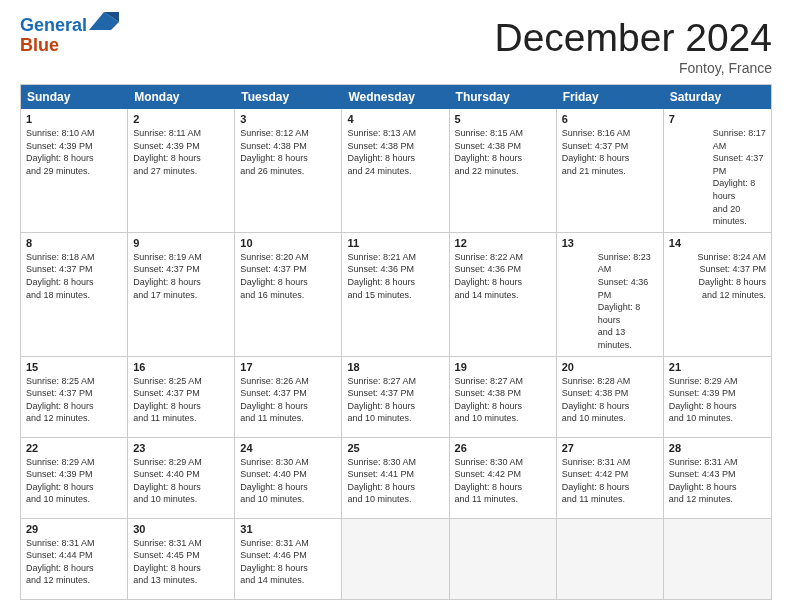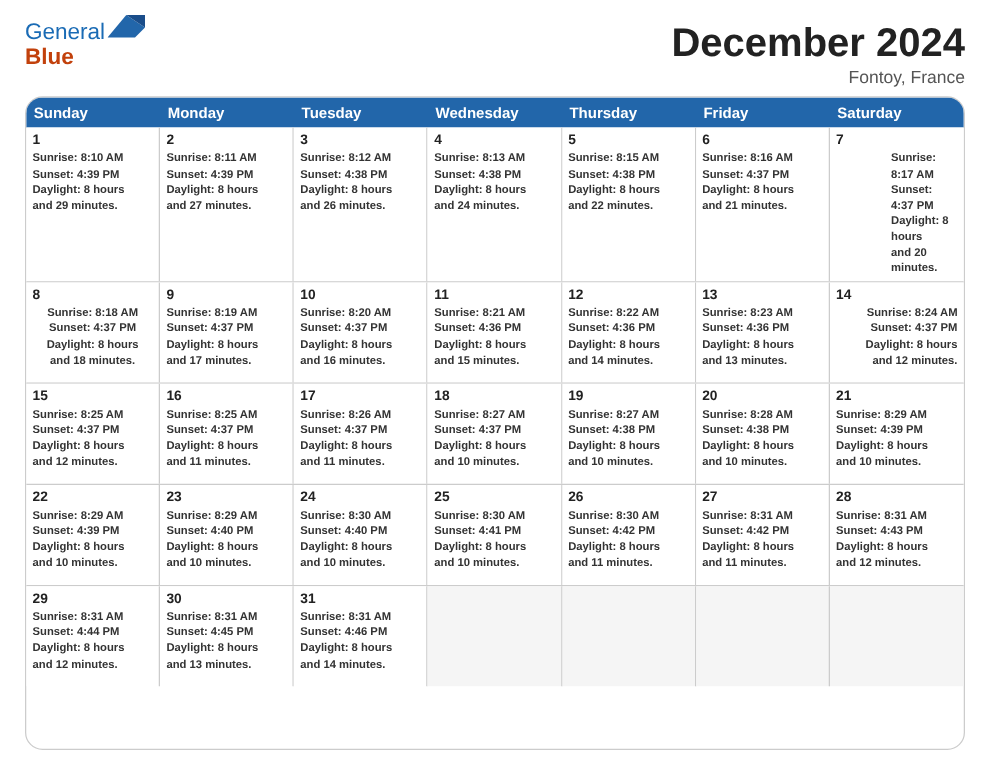--- a/index.html
+++ b/index.html
@@ -22,43 +22,43 @@
       justify-content: space-between;
       align-items: flex-start;
       margin-bottom: 8px;
     }
     .logo {
       display: flex;
       align-items: center;
     }
     .logo-text {
       font-size: 18px;
-      font-weight: normal;
+      font-weight: bold;
       color: #333;
       line-height: 1.1;
     }
     .logo-text span {
       color: #1a6bb5;
     }
     .title-area {
       text-align: right;
     }
     .month-title {
-      font-size: 32px;
-      font-weight: bold;
+      font-size: 39px;
+      font-weight: normal;
       color: #222;
     }
     .location {
       font-size: 14px;
       color: #555;
     }
     .calendar {
       flex: 1;
       border: 1px solid #ccc;
-      border-radius: 14px;
+      border-radius: 0;
       overflow: hidden;
     }
     .cal-header {
       display: grid;
       grid-template-columns: repeat(7, 1fr);
       background: #2266aa;
     }
     .cal-header-cell {
       color: #fff;
       font-size: 12px;
@@ -98,21 +98,20 @@
       font-size: 11px;
       font-weight: bold;
       color: #222;
       display: block;
       margin-bottom: 2px;
     }
     .cell-text {
       font-size: 9px;
       color: #333;
       line-height: 1.4;
-      font-weight: bold;
     }
   </style>
 </head>
 <body>
 
 <div class="page">
   <div class="header">
     <div class="logo">
       <div style="display:flex;flex-direction:column;line-height:1.1;">
         <div style="display:flex;align-items:center;">
@@ -189,21 +188,21 @@
             <span class="day-num">7</span>
             <div class="cell-text" style="white-space: pre-line; margin-left: 44px;">Sunrise: 8:17 AM
 Sunset: 4:37 PM
 Daylight: 8 hours
 and 20 minutes.</div>
           </div>
         </div>
         <div class="cal-row">
           <div class="cal-cell">
             <span class="day-num">8</span>
-            <div class="cell-text" style="white-space: pre-line; text-align: center;">Sunrise: 8:18 AM
+            <div class="cell-text" style="white-space: pre-line;">Sunrise: 8:18 AM
 Sunset: 4:37 PM
 Daylight: 8 hours
 and 18 minutes.</div>
           </div>
           <div class="cal-cell">
             <span class="day-num">9</span>
             <div class="cell-text" style="white-space: pre-line;">Sunrise: 8:19 AM
 Sunset: 4:37 PM
 Daylight: 8 hours
 and 17 minutes.</div>
@@ -224,21 +223,21 @@
           </div>
           <div class="cal-cell">
             <span class="day-num">12</span>
             <div class="cell-text" style="white-space: pre-line;">Sunrise: 8:22 AM
 Sunset: 4:36 PM
 Daylight: 8 hours
 and 14 minutes.</div>
           </div>
           <div class="cal-cell">
             <span class="day-num">13</span>
-            <div class="cell-text" style="white-space: pre-line;">Sunrise: 8:23 AM
+            <div class="cell-text" style="white-space: pre-line; margin-left: 36px;">Sunrise: 8:23 AM
 Sunset: 4:36 PM
 Daylight: 8 hours
 and 13 minutes.</div>
           </div>
           <div class="cal-cell">
             <span class="day-num">14</span>
             <div class="cell-text" style="white-space: pre-line; text-align: right;">Sunrise: 8:24 AM
 Sunset: 4:37 PM
 Daylight: 8 hours
 and 12 minutes.</div>

